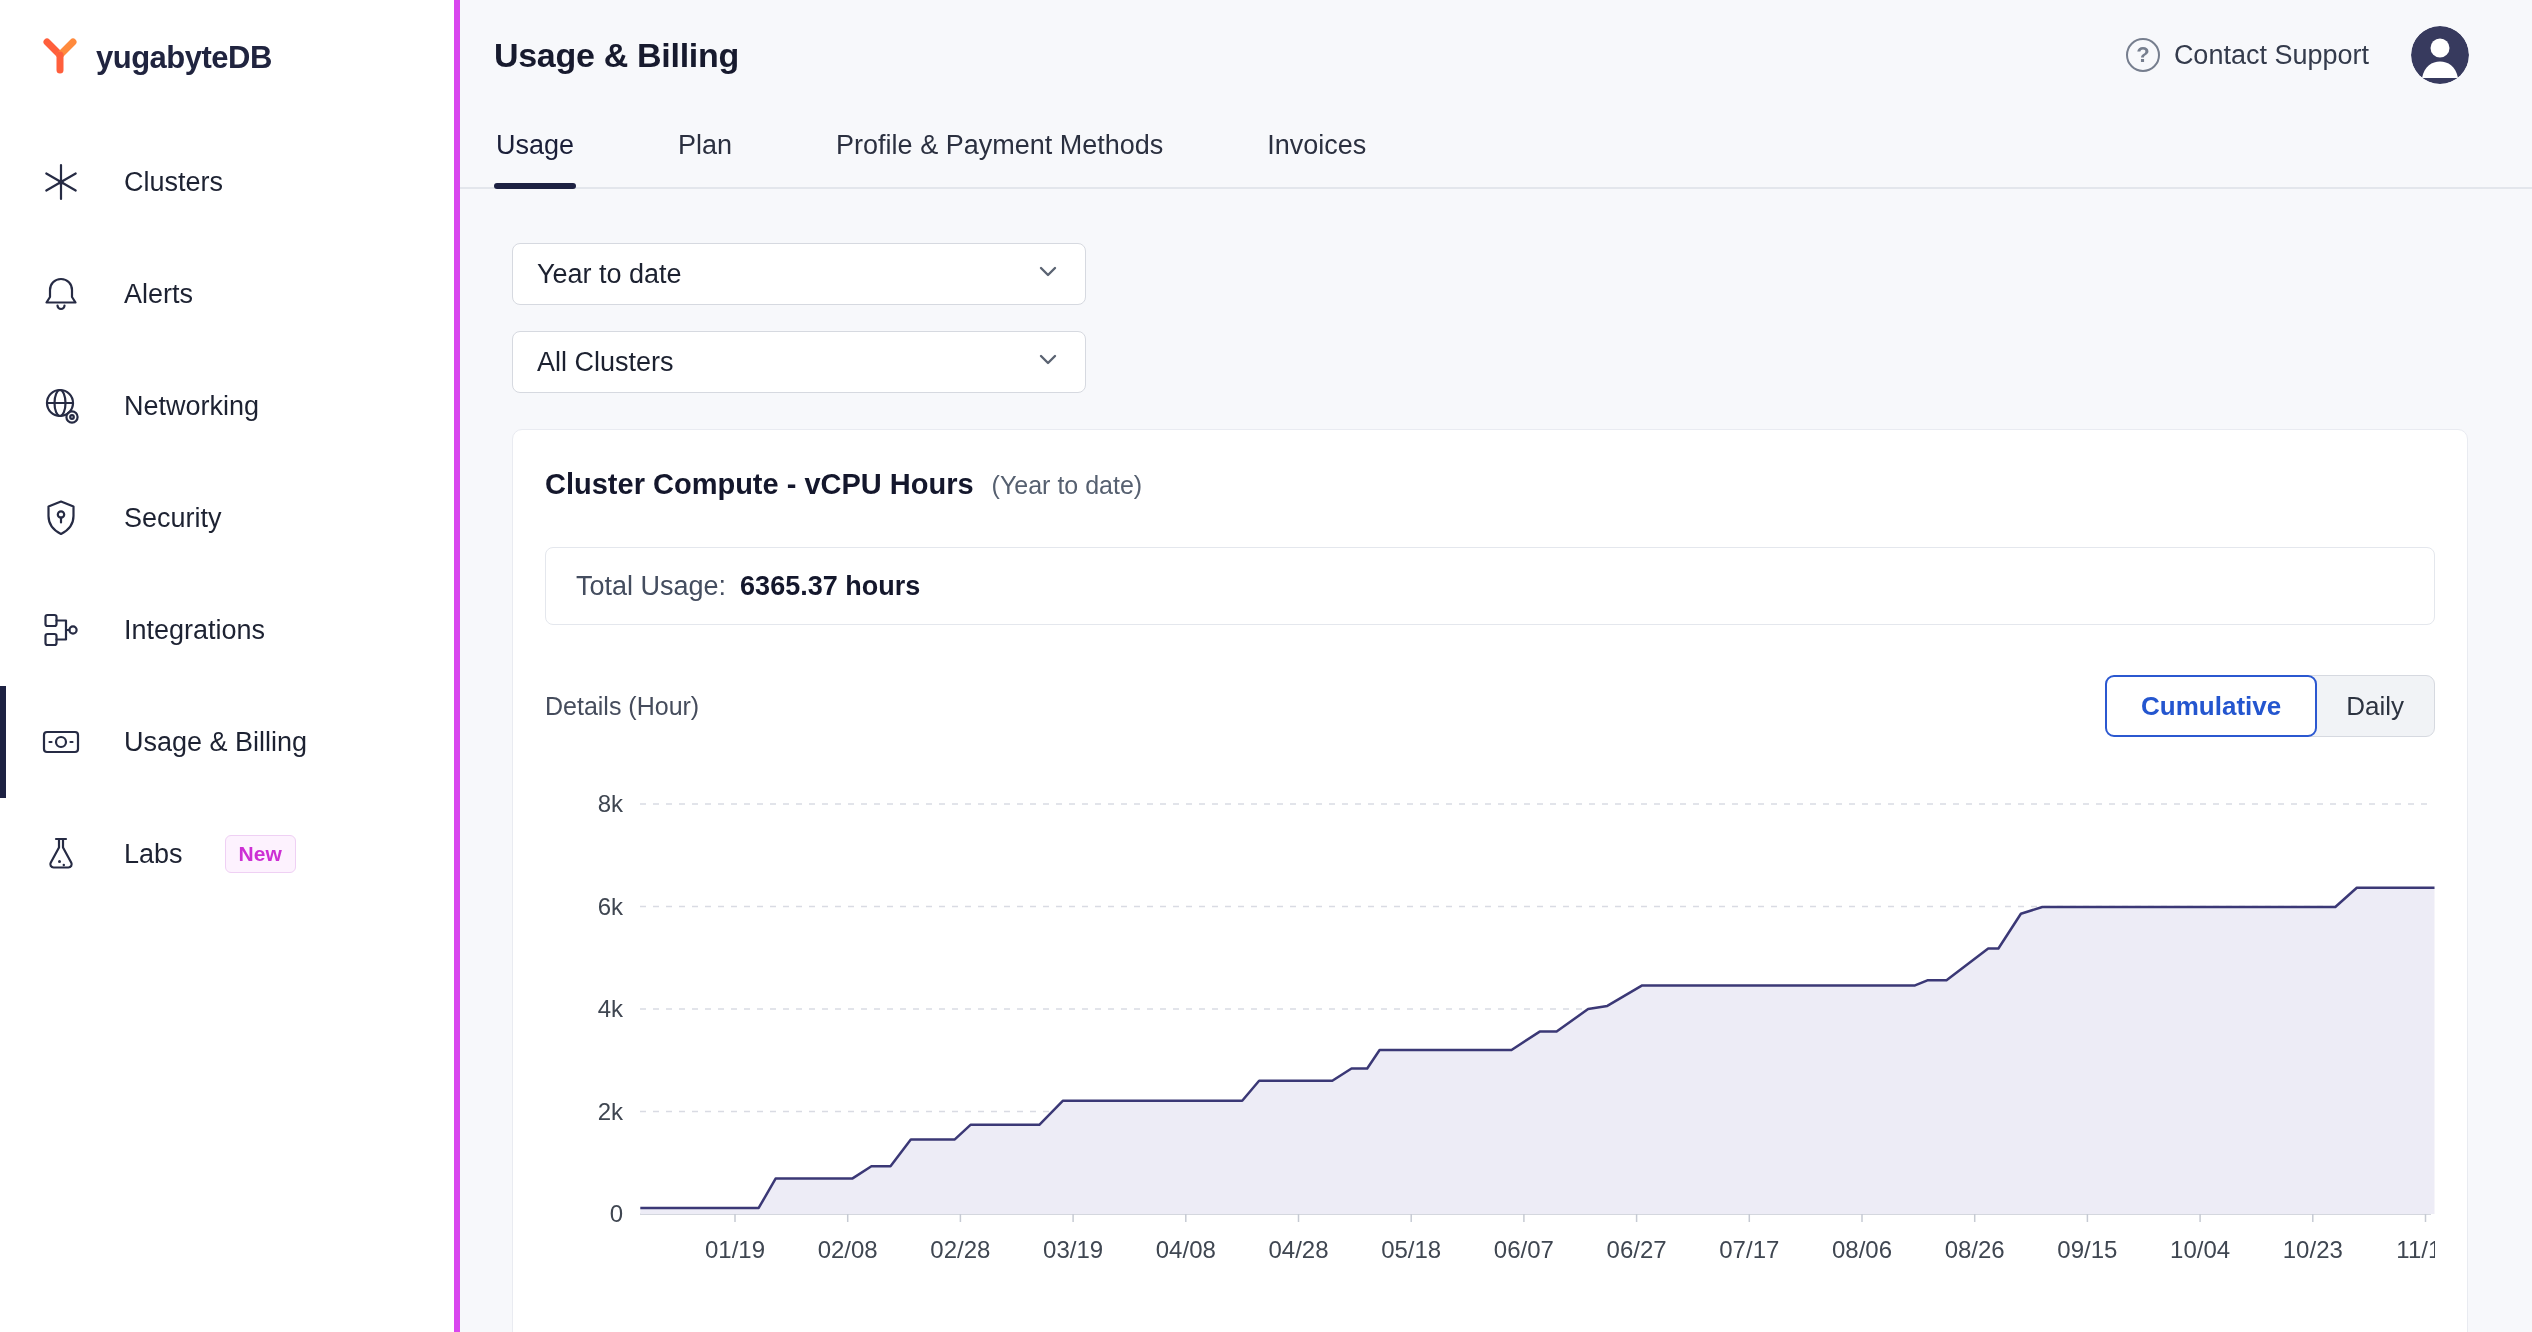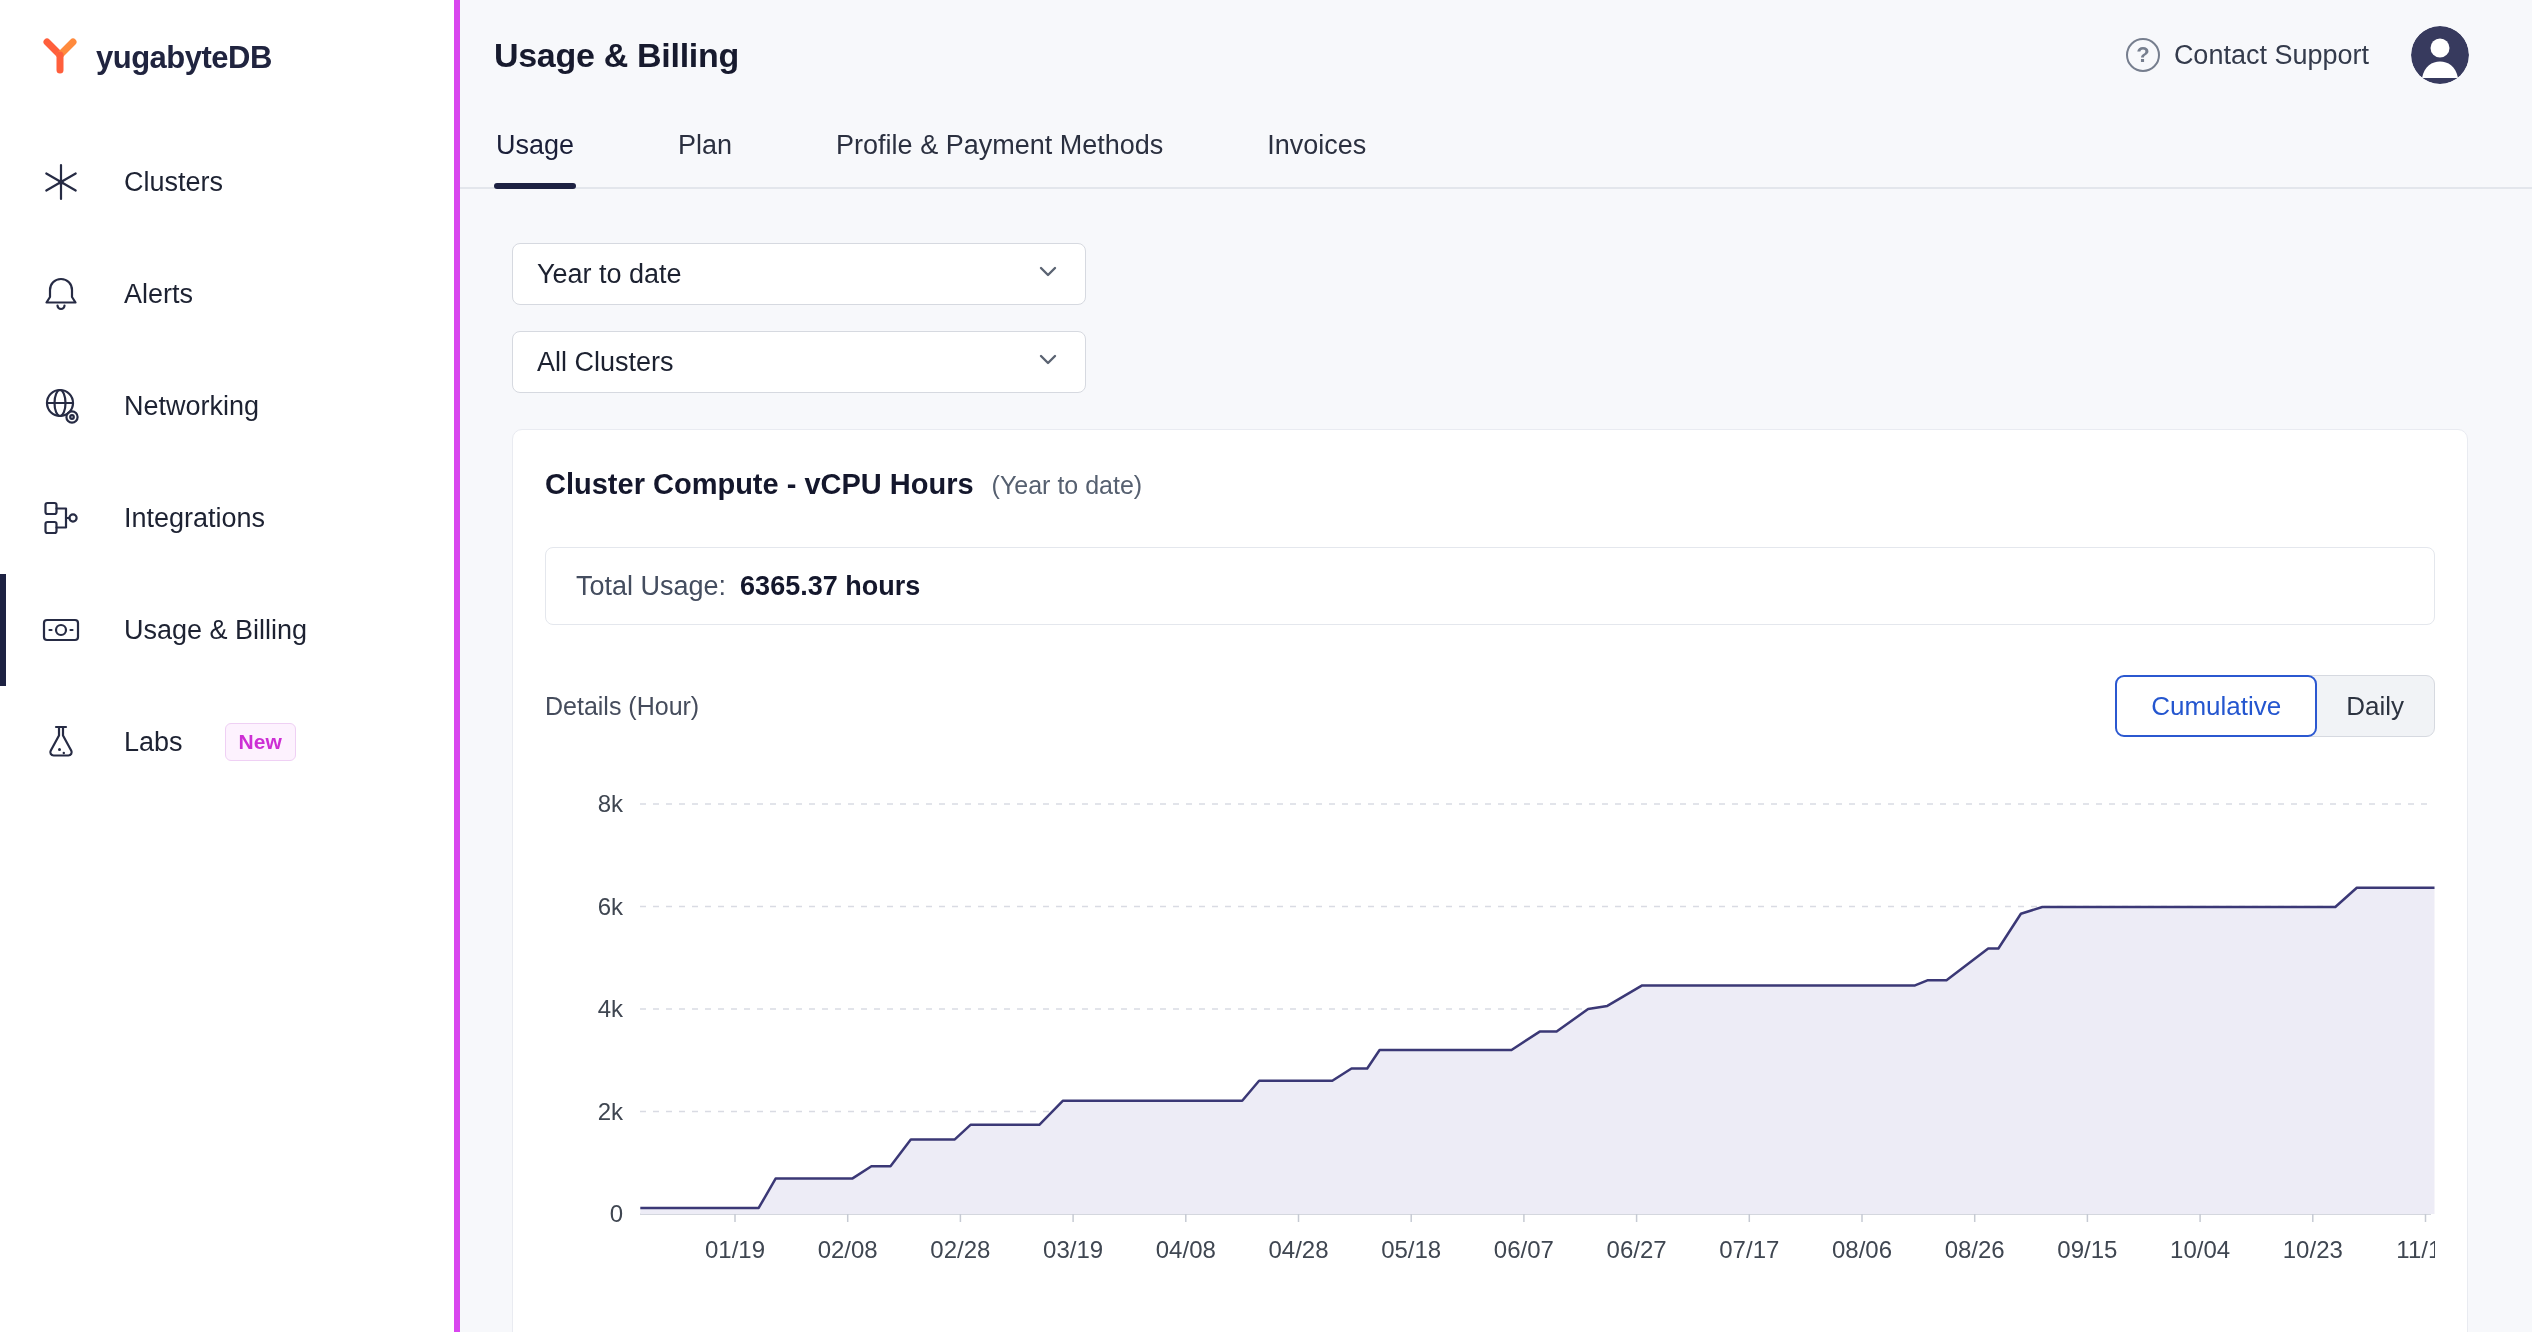--- a/index.html
+++ b/index.html
@@ -56,21 +56,21 @@
   .total-box { margin-top:46px; border:1.6px solid #e4e7ed; border-radius:8px;
     height:78px; display:flex; align-items:center; padding:0 30px; }
   .total-label { font-size:27px; color:#444d5f; }
   .total-value { font-size:27px; font-weight:700; color:#14172c; margin-left:14px; }
 
   .details-row { margin-top:50px; display:flex; align-items:center; justify-content:space-between; }
   .details-label { font-size:25px; color:#454c5c; }
   .toggle { display:flex; align-items:center; }
   .toggle-btn { height:62px; font-size:26px; font-family:inherit; cursor:pointer; }
   .toggle-btn.cumulative { background:#fff; border:2.5px solid #2b58d0; color:#2456cf;
-    font-weight:400; border-radius:9px; padding:0 34px; position:relative; z-index:2; }
+    font-weight:700; border-radius:9px; padding:0 34px; position:relative; z-index:2; }
   .toggle-btn.daily { background:#f1f3f6; border:1.6px solid #d6d9e0; color:#2c3340;
     border-radius:0 9px 9px 0; padding:0 30px 0 38px; margin-left:-10px; }
 
   #chart { display:block; margin-top:24px; }
   #chart text { font-family:"Liberation Sans", sans-serif; font-size:24px; fill:#3f4651; }
 
   .legend { display:flex; align-items:center; gap:18px; margin:14px 0 0 95px; cursor:pointer; }
   .legend-box { width:24px; height:24px; border:3px solid #4d49ae; border-radius:4px; background:#fff; }
   .legend-label { font-size:25px; color:#454c5c; }
 </style>
@@ -120,20 +120,30 @@
             <circle cx="21" cy="19" r="13"></circle>
             <ellipse cx="21" cy="19" rx="5.5" ry="13"></ellipse>
             <line x1="8" y1="19" x2="34" y2="19"></line>
             <circle cx="33" cy="33" r="5.6"></circle>
             <circle cx="33" cy="33" r="1.8"></circle>
           </svg>
         </span>
         <span class="nav-label">Networking</span>
       </div>
 
+      <div class="nav-item">
+        <span class="nav-icon">
+          <svg width="44" height="44" viewBox="0 0 44 44">
+            <path d="M22 5.5 L34.5 10.5 V20 c0 9.5 -5.5 14.5 -12.5 18 C15 34.5 9.5 29.5 9.5 20 V10.5 Z"></path>
+            <circle cx="22" cy="18.5" r="3.2"></circle>
+            <line x1="22" y1="21.7" x2="22" y2="26.5"></line>
+          </svg>
+        </span>
+        <span class="nav-label">Security</span>
+      </div>
 
       <div class="nav-item">
         <span class="nav-icon">
           <svg width="44" height="44" viewBox="0 0 44 44">
             <rect x="6.5" y="7" width="11" height="11" rx="2"></rect>
             <rect x="6.5" y="26" width="11" height="11" rx="2"></rect>
             <polyline points="17.5,12.5 27,12.5 27,22 30.5,22" fill="none"></polyline>
             <polyline points="17.5,31.5 27,31.5 27,22" fill="none"></polyline>
             <circle cx="34" cy="22" r="3.6"></circle>
           </svg>

